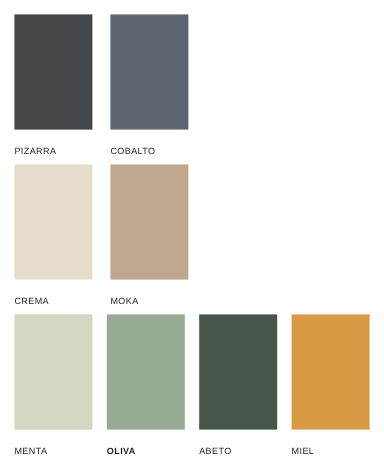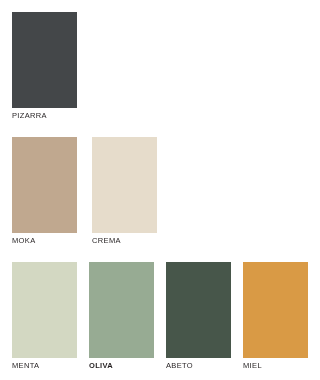--- a/index.html
+++ b/index.html
@@ -36,46 +36,50 @@
   .swatch-chip {
     width: 65px;
     height: 96px;
     display: block;
   }
   .swatch-label {
     font-family: "Liberation Sans", sans-serif;
     font-size: 7.5px;
     letter-spacing: 0.35px;
     color: #231f20;
-    margin-top: 3px;
+    margin-top: 13px;
     line-height: 10px;
     white-space: nowrap;
     text-transform: uppercase;
   }
 </style>
 </head>
 <body style="background: rgb(255, 255, 255);">
 
 <div id="palette-sheet">
 
   <div class="palette-row">
     <div class="swatch-cell">
       <span class="swatch-chip" style="background-color: rgb(68, 71, 73);"></span>
       <span class="swatch-label" style="color: rgb(35, 31, 32);">PIZARRA</span>
     </div>
+    <div class="swatch-cell">
+      <span class="swatch-chip" style="background-color: rgb(92, 102, 112);"></span>
+      <span class="swatch-label" style="color: rgb(35, 31, 32);">COBALTO</span>
+    </div>
   </div>
 
   <div class="palette-row">
     <div class="swatch-cell">
+      <span class="swatch-chip" style="background-color: rgb(230, 220, 203);"></span>
+      <span class="swatch-label" style="color: rgb(35, 31, 32);">CREMA</span>
+    </div>
+    <div class="swatch-cell">
       <span class="swatch-chip" style="background-color: rgb(192, 168, 143);"></span>
       <span class="swatch-label" style="color: rgb(35, 31, 32);">MOKA</span>
-    </div>
-    <div class="swatch-cell">
-      <span class="swatch-chip" style="background-color: rgb(230, 220, 203);"></span>
-      <span class="swatch-label" style="color: rgb(35, 31, 32);">CREMA</span>
     </div>
   </div>
 
   <div class="palette-row">
     <div class="swatch-cell">
       <span class="swatch-chip" style="background-color: rgb(211, 216, 194);"></span>
       <span class="swatch-label" style="color: rgb(35, 31, 32);">MENTA</span>
     </div>
     <div class="swatch-cell">
       <span class="swatch-chip" style="background-color: rgb(151, 171, 147);"></span>

